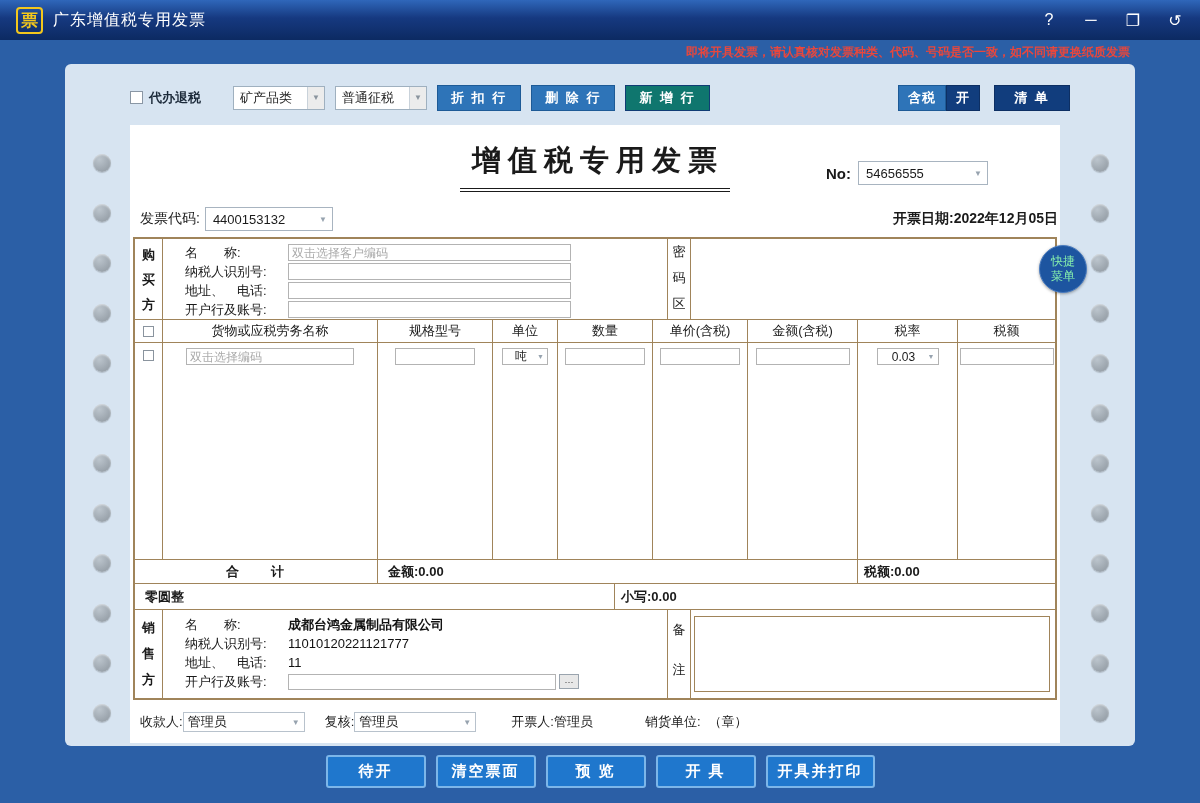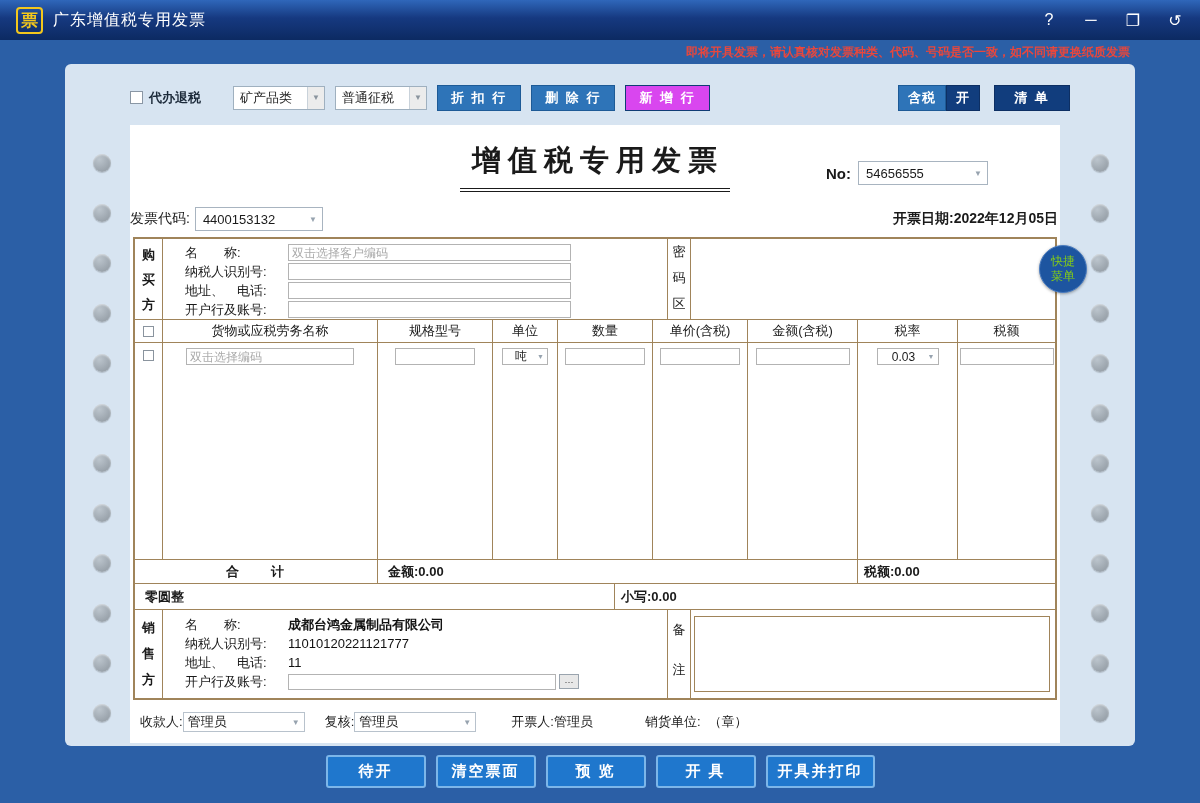--- a/index.html
+++ b/index.html
@@ -29,21 +29,21 @@
   .chk .box { width:13px; height:13px; background:#fff; border:1px solid #8a97a5; }
   .tb-select { display:flex; width:92px; height:24px; background:#fff; border:1px solid #9fb0bf;
     align-items:center; font-size:13px; color:#222; margin-left:10px; cursor:pointer; }
   .tb-select:first-of-type { margin-left:32px; }
   .tb-select .val { flex:1; padding-left:6px; }
   .tb-select .arr { width:17px; height:100%; background:#ececec; border-left:1px solid #c9d2da;
     display:flex; align-items:center; justify-content:center; color:#8a949e; font-size:8px; }
   .tb-btn { height:26px; padding:0 13px; margin-left:10px; background:#2e74b8; border:1px solid #1d5a96;
     color:#fff; font-size:13px; font-weight:bold; letter-spacing:2px; cursor:pointer;
     font-family:"Liberation Sans", sans-serif; }
-  .tb-btn.darker { background:#d946ef; border-color:#103c74; }
+  .tb-btn.darker { background:#0f766e; border-color:#103c74; }
   .toggle { display:flex; margin-left:auto; height:26px; cursor:pointer; }
   .toggle .seg { display:flex; align-items:center; justify-content:center; color:#fff;
     font-size:13px; font-weight:bold; letter-spacing:1px; }
   .toggle .seg.on { width:48px; background:#2e74b8; border:1px solid #1d5a96; }
   .toggle .seg.state { width:34px; background:#113d7d; border:1px solid #0d2f63; }
   .tb-btn.navy { background:#113d7d; border-color:#0d2f63; margin-left:14px; width:76px; padding:0; }
 
   
   .holes { position:absolute; top:90px; display:flex; flex-direction:column; gap:32px; }
   .holes.left { left:28px; } .holes.right { left:1026px; }
@@ -56,21 +56,21 @@
   .inv-title { margin:16px auto 0; width:fit-content; font-size:29px; font-weight:bold;
     letter-spacing:7px; padding:0 6px 7px 12px; border-bottom:4px double #1a1a1a; }
   .inv-no { position:absolute; right:72px; top:36px; display:flex; align-items:center; gap:7px;
     font-size:15px; font-weight:bold; }
   .combo { display:flex; align-items:center; background:#fff; border:1px solid #a8b4c0;
     height:24px; padding:0 5px 0 7px; font-size:13px; font-weight:normal; cursor:pointer; }
   .combo .cval { flex:1; }
   .combo .arr { color:#97a3af; font-size:8px; margin-left:6px; }
   .inv-no .combo { width:130px; }
 
-  .code-row { position:absolute; top:82px; left:0; right:2px; display:flex;
+  .code-row { position:absolute; top:82px; left:10px; right:2px; display:flex;
     justify-content:space-between; align-items:center; font-size:14px; }
   .code-left { display:flex; align-items:center; gap:5px; }
   .code-left .combo { width:128px; }
   .date { font-weight:bold; }
 
   
   .gtable { position:absolute; left:3px; top:112px; width:924px; height:463px;
     border:2px solid #a0845a; font-size:13px; }
   .grow { display:flex; border-bottom:1px solid #a0845a; }
   .gc { border-right:1px solid #a0845a; }
@@ -142,21 +142,21 @@
     display:flex; align-items:center; font-size:13px; }
   .pf-group { display:flex; align-items:center; }
   .pf-combo { width:122px; height:20px; border:1px solid #b8c2cc; background:#fff;
     display:flex; align-items:center; padding:0 4px; cursor:pointer; }
   .pf-combo .cval { flex:1; font-size:13px; }
   .pf-combo .arr { color:#97a3af; font-size:8px; }
   .g2 { margin-left:20px; } .g3 { margin-left:35px; } .g4 { margin-left:52px; }
 
   
   .quick { position:absolute; left:974px; top:181px; width:48px; height:48px; border-radius:50%;
-    background:#1d55a0; border:1px solid #4a7cc0; color:#84cc16; font-size:12px; line-height:15px;
+    background:#1d55a0; border:1px solid #4a7cc0; color:#86efac; font-size:12px; line-height:15px;
     display:flex; flex-direction:column; align-items:center; justify-content:center;
     box-shadow:0 1px 3px rgba(0,0,0,.35); cursor:pointer; z-index:5; }
 
   
   .actions { position:absolute; top:755px; left:0; width:1200px; display:flex;
     justify-content:center; gap:10px; }
   .act-btn { min-width:100px; height:33px; padding:0 10px; background:#1f77cd;
     border:2px solid #7cb6e9; border-radius:3px; color:#fff; font-size:15px; font-weight:bold;
     letter-spacing:2px; cursor:pointer; font-family:"Liberation Sans", sans-serif; }
 </style>

